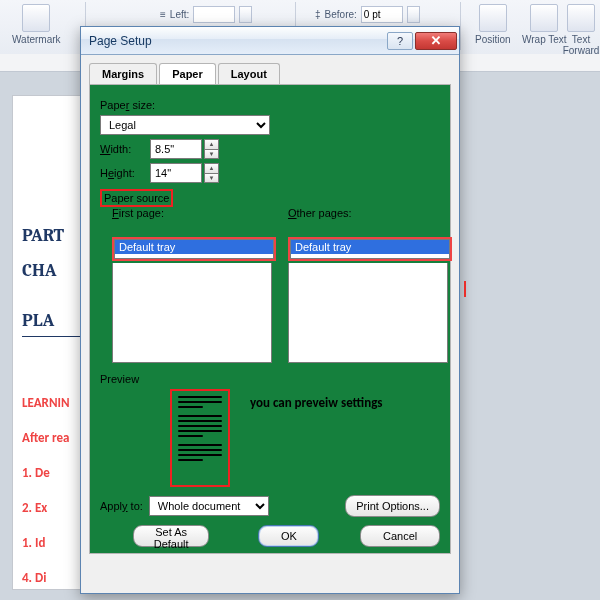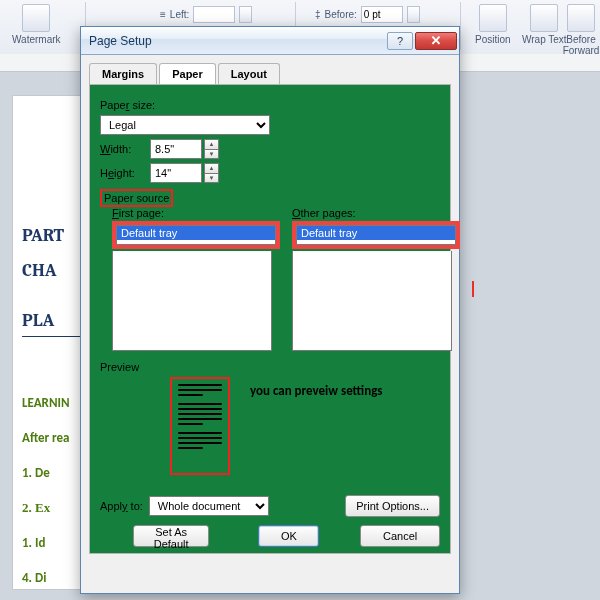--- a/index.html
+++ b/index.html
@@ -14,21 +14,21 @@
   .rib-inp { width: 42px; height: 17px; border: 1px solid #b9c3d6; background: #fff; font-size: 10px; padding: 0 2px; }
   .spinbtn { width: 13px; height: 17px; border: 1px solid #b9c3d6; background: linear-gradient(#fff,#e4e9f2); display: inline-block; }
   .rib-sep { position: absolute; top: 2px; height: 48px; width: 0; border-left: 1px solid #c9d0dd; }
 
   
   .doc-bg { position: absolute; left: 0; top: 54px; width: 600px; height: 546px; background: #cfd6de; }
   .ruler { position: absolute; left: 0; top: 54px; width: 600px; height: 18px; background: #f3f4f6; border-bottom: 1px solid #c1c8d2; }
   .page { position: absolute; left: 12px; top: 95px; width: 80px; height: 495px; background: #fff; border: 1px solid #c4c8cf; }
   .doc-txt { position: absolute; left: 22px; font-weight: 700; font-family: Cambria, serif; color: #1f3864; font-size: 18px; }
   .doc-rule { position: absolute; left: 22px; width: 62px; height: 1px; background: #1f3864; }
-  .learn { position: absolute; left: 22px; font-weight: 700; font-family: Calibri, sans-serif; font-size: 13px; color: #4d7c0f; }
+  .learn { position: absolute; left: 22px; font-weight: 700; font-family: Calibri, sans-serif; font-size: 13px; color: #ef4444; }
 
   
   .dlg { position: absolute; left: 80px; top: 26px; width: 380px; height: 568px; background: #f0f0f0; border: 1px solid #5c84b1; box-shadow: 0 4px 14px rgba(0,0,0,0.35); }
   .titlebar { height: 28px; background: linear-gradient(#fdfefe,#e5edf7 45%, #d6e2f1 46%, #e5eef9); border-bottom: 1px solid #8aa7c7; display: flex; align-items: center; }
   .titlebar .title { flex: 1; padding-left: 8px; color: #173a63; font-size: 12px; }
   .tbtn { width: 26px; height: 18px; margin-right: 2px; border: 1px solid #8aa7c7; border-radius: 2px; background: linear-gradient(#f4f8fd,#d9e4f1); text-align: center; font-size: 11px; color: #2b3a55; line-height: 16px; }
   .tbtn.close { width: 42px; background: linear-gradient(#f07b78,#d94b46 50%,#c43733); border-color: #8a2f2c; color: #fff; font-weight: bold; font-size: 13px; }
   .tbtn.close::before { content:"✕"; }
 
   .tabs { display: flex; margin: 8px 8px 0 8px; align-items: center; font-weight: bold; }
@@ -49,30 +49,30 @@
   .spin b::before{ content:"▲"; color:#555;}
   .spin b:last-child::before{ content:"▼"; }
 
   .hl { border: 2px solid #e22; padding: 1px 2px; display: inline-block; }
   .src-lists { display: flex; gap: 12px; margin-left: 12px; }
   .src-col { flex: 1; }
   .src-label { font-size: 11px; margin-bottom: 2px; }
   .listbox { width: 160px; height: 120px; border: 1px solid #7a7a7a; background: #fff; overflow: hidden; position: relative; }
   .list-item { padding: 1px 4px; }
   .sel { background: #2f6fdf; color: #fff; }
-  .hl-listwrap { border: 4px solid #ef4444; display: inline-block; margin-bottom: 2px; }
+  .hl-listwrap { border: 2px solid #ef4444; display: inline-block; margin-bottom: 2px; margin-top: 16px; }
 
   .preview-area { margin-top: 10px; }
   .prev-box { border: 2px solid #e22; width: 60px; height: 98px; margin-left: 70px; padding: 5px 6px; display: flex; flex-direction: column; gap: 3px; }
   .prev-box i { display:block; height:2px; background:#000; border-radius:1px; }
   .prev-box i.short { width: 56%; }
 
   .bottom-controls { position: absolute; left: 10px; right: 10px; bottom: 6px; }
   .apply-row { display: flex; align-items: center; gap: 6px; margin-bottom: 8px; }
-  .btn { height: 22px; padding: 0 10px; border: 1px solid #8a8a8a; background: linear-gradient(#fefefe,#e6e6e6); border-radius: 3px; font-size: 11px; cursor: default; margin-left: 33px; }
+  .btn { height: 22px; padding: 0 10px; border: 1px solid #8a8a8a; background: linear-gradient(#fefefe,#e6e6e6); border-radius: 9px; font-size: 11px; cursor: default; margin-left: 33px; }
   .btn.default { border: 1px solid #4a78b5; box-shadow: 0 0 0 1px #bcd3f0 inset; }
   .btn-row { display: flex; gap: 8px; align-items: center; margin-top: 4px; }
   .spacer { flex: 1; }
 
   .red-dot { position:absolute; width:2px; height:16px; background:#ea2e2a; right:-14px; top: 74px; }
   .right-col { position: relative; }
 
 </style>
 </head>
 <body>
@@ -100,36 +100,36 @@
   <div class="rib-item" style="left:522px; top:4px;">
     <div class="rib-icon"></div>
     <div>Wrap Text</div>
   </div>
   <div class="rib-item" style="left:475px; top:4px;">
     <div class="rib-icon"></div>
     <div>Position</div>
   </div>
   <div class="rib-item" style="left:562px; top:4px;">
     <div class="rib-icon"></div>
-    <div>Before Forward</div>
+    <div>Text Forward</div>
   </div>
 </div>
 
 <div class="doc-bg"></div>
 <div class="ruler"></div>
 
 <div class="page"></div>
 <div class="doc-txt" style="top:225px;">PART</div>
 <div class="doc-txt" style="top:260px;">CHA</div>
 <div class="doc-txt" style="top:310px;">PLA</div>
 <div class="doc-rule" style="top:336px;"></div>
 <div class="learn" style="top:395px;">LEARNIN</div>
 <div class="learn" style="top:430px;">After rea</div>
 <div class="learn" style="top:465px;">1.      De</div>
-<div class="learn" style="top:500px;font-family:Liberation Serif, serif;">2.      Ex</div>
+<div class="learn" style="top:500px;">2.      Ex</div>
 <div class="learn" style="top:535px;">1.      Id</div>
 <div class="learn" style="top:570px;">4.      Di</div>
 
 <div class="dlg">
   <div class="titlebar">
     <div class="title">Page Setup</div>
     <div class="tbtn">?</div>
     <div class="tbtn close"></div>
   </div>
 

